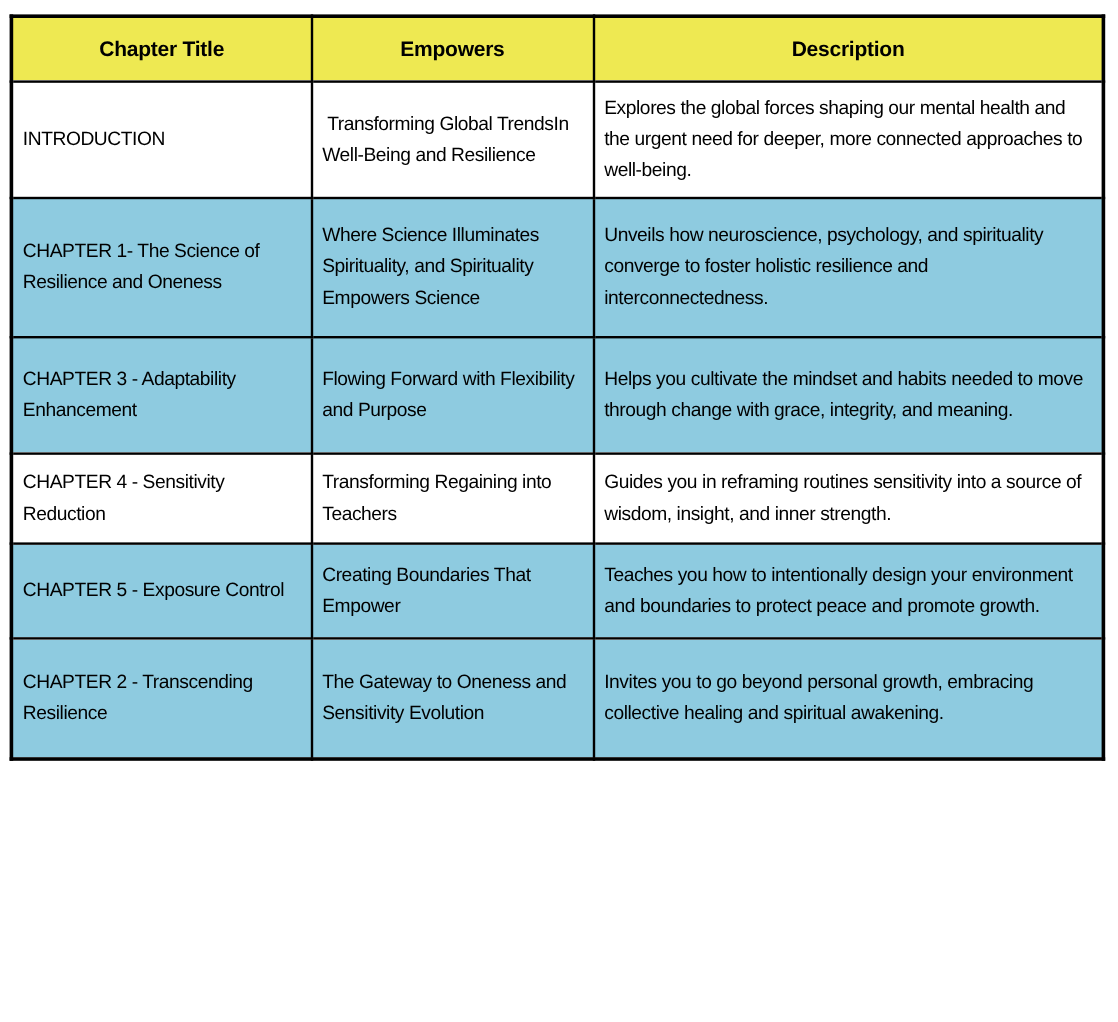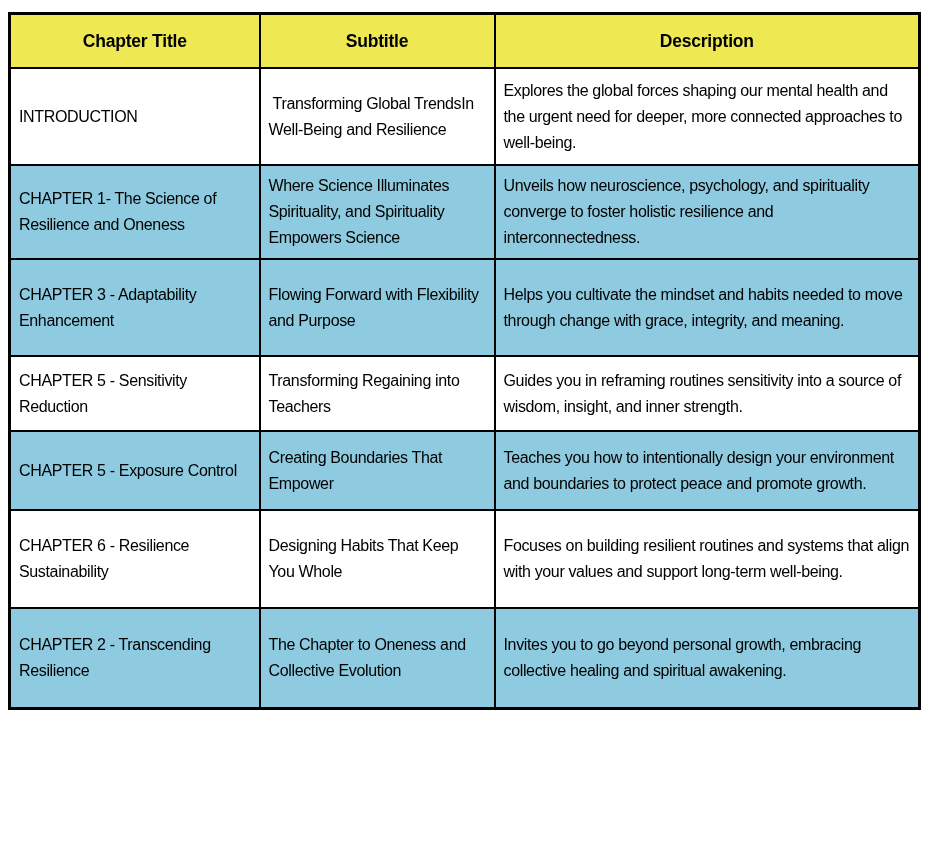--- a/index.html
+++ b/index.html
@@ -59,55 +59,50 @@
 <div class="table-wrap">
   <table class="chapters">
     <colgroup>
       <col class="c-chapter">
       <col class="c-subtitle">
       <col class="c-desc">
     </colgroup>
     <thead>
       <tr style="height:46px">
         <th>Chapter Title</th>
-        <th>Subtitle</th>
+        <th>Empowers</th>
         <th>Description</th>
       </tr>
     </thead>
     <tbody>
       <tr style="height:97px">
         <td>INTRODUCTION</td>
         <td> Transforming Global TrendsIn Well-Being and Resilience</td>
         <td>Explores the global forces shaping our mental health and the urgent need for deeper, more connected approaches to well-being.</td>
       </tr>
-      <tr style="height:94px" class="shaded">
+      <tr style="height:116px" class="shaded">
         <td>CHAPTER 1- The Science of Resilience and Oneness</td>
         <td>Where Science Illuminates Spirituality, and Spirituality Empowers Science</td>
         <td>Unveils how neuroscience, psychology, and spirituality converge to foster holistic resilience and interconnectedness.</td>
       </tr>
       <tr style="height:97px" class="shaded">
         <td>CHAPTER 3 - Adaptability Enhancement</td>
         <td>Flowing Forward with Flexibility and Purpose</td>
         <td>Helps you cultivate the mindset and habits needed to move through change with grace, integrity, and meaning.</td>
       </tr>
       <tr style="height:75px">
-        <td>CHAPTER 5 - Sensitivity Reduction</td>
+        <td>CHAPTER 4 - Sensitivity Reduction</td>
         <td>Transforming Regaining into Teachers</td>
         <td>Guides you in reframing routines sensitivity into a source of wisdom, insight, and inner strength.</td>
       </tr>
       <tr style="height:79px" class="shaded">
         <td>CHAPTER 5 - Exposure Control</td>
         <td>Creating Boundaries That Empower</td>
         <td>Teaches you how to intentionally design your environment and boundaries to protect peace and promote growth.</td>
       </tr>
-      <tr style="height:98px">
-        <td>CHAPTER 6 - Resilience Sustainability</td>
-        <td>Designing Habits That Keep You Whole</td>
-        <td>Focuses on building resilient routines and systems that align with your values and support long-term well-being.</td>
-      </tr>
       <tr style="height:100px" class="shaded">
         <td>CHAPTER 2 - Transcending Resilience</td>
-        <td>The Chapter to Oneness and Collective Evolution</td>
+        <td>The Gateway to Oneness and Sensitivity Evolution</td>
         <td>Invites you to go beyond personal growth, embracing collective healing and spiritual awakening.</td>
       </tr>
     </tbody>
   </table>
 </div>
 
 </body></html>

